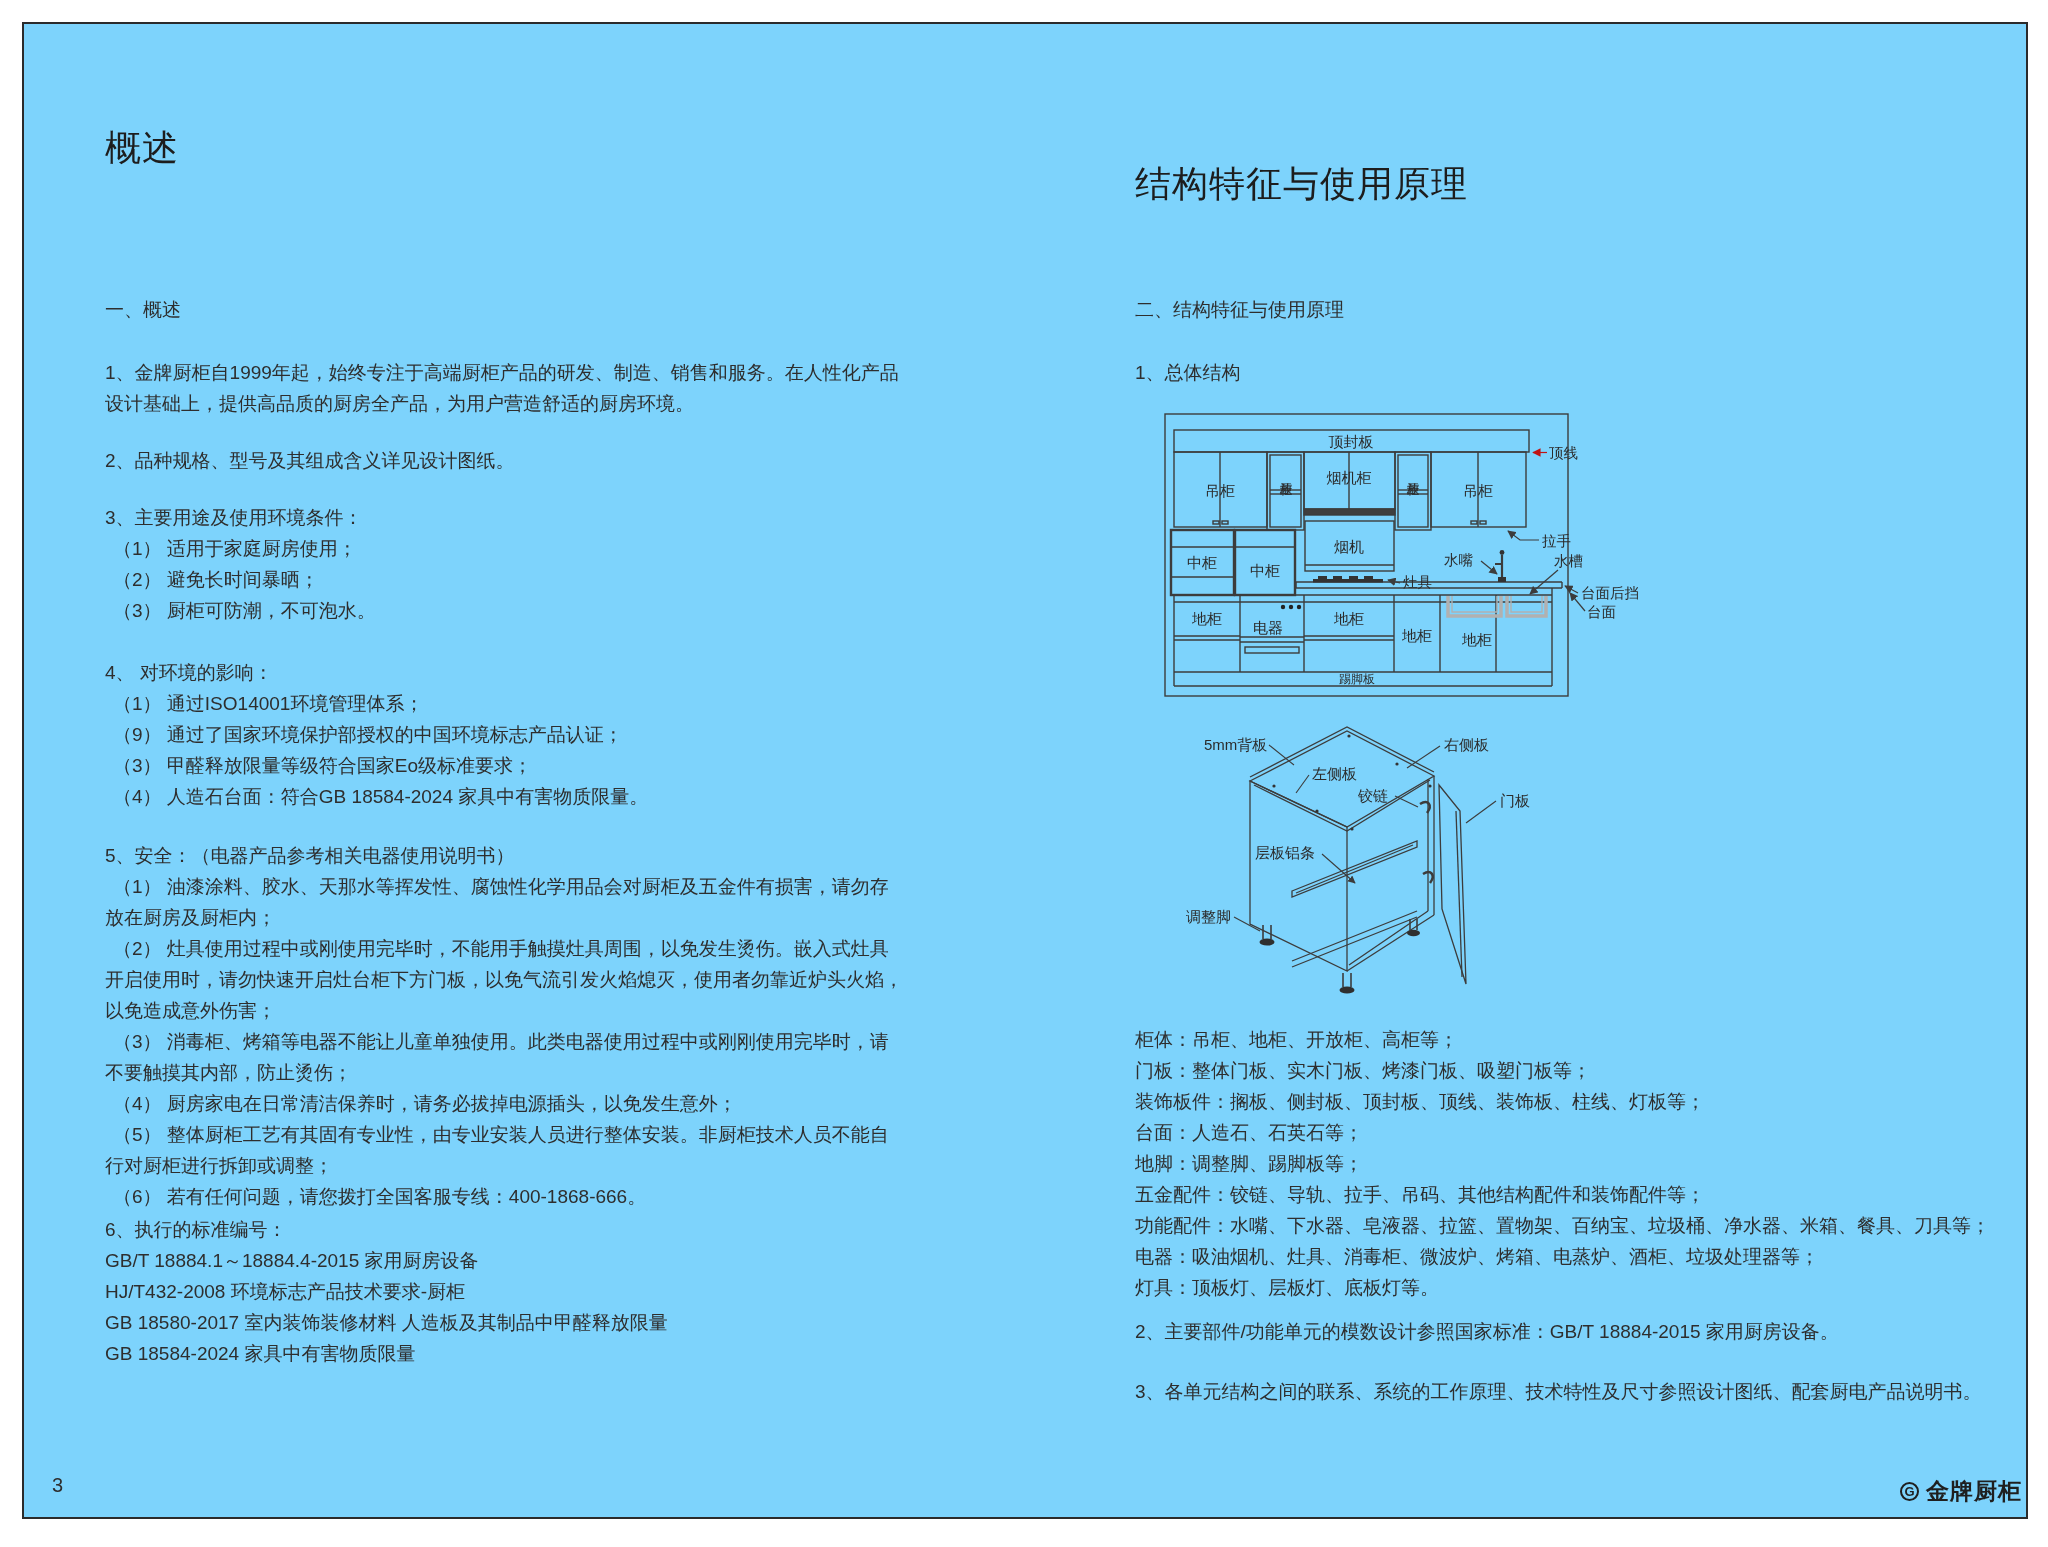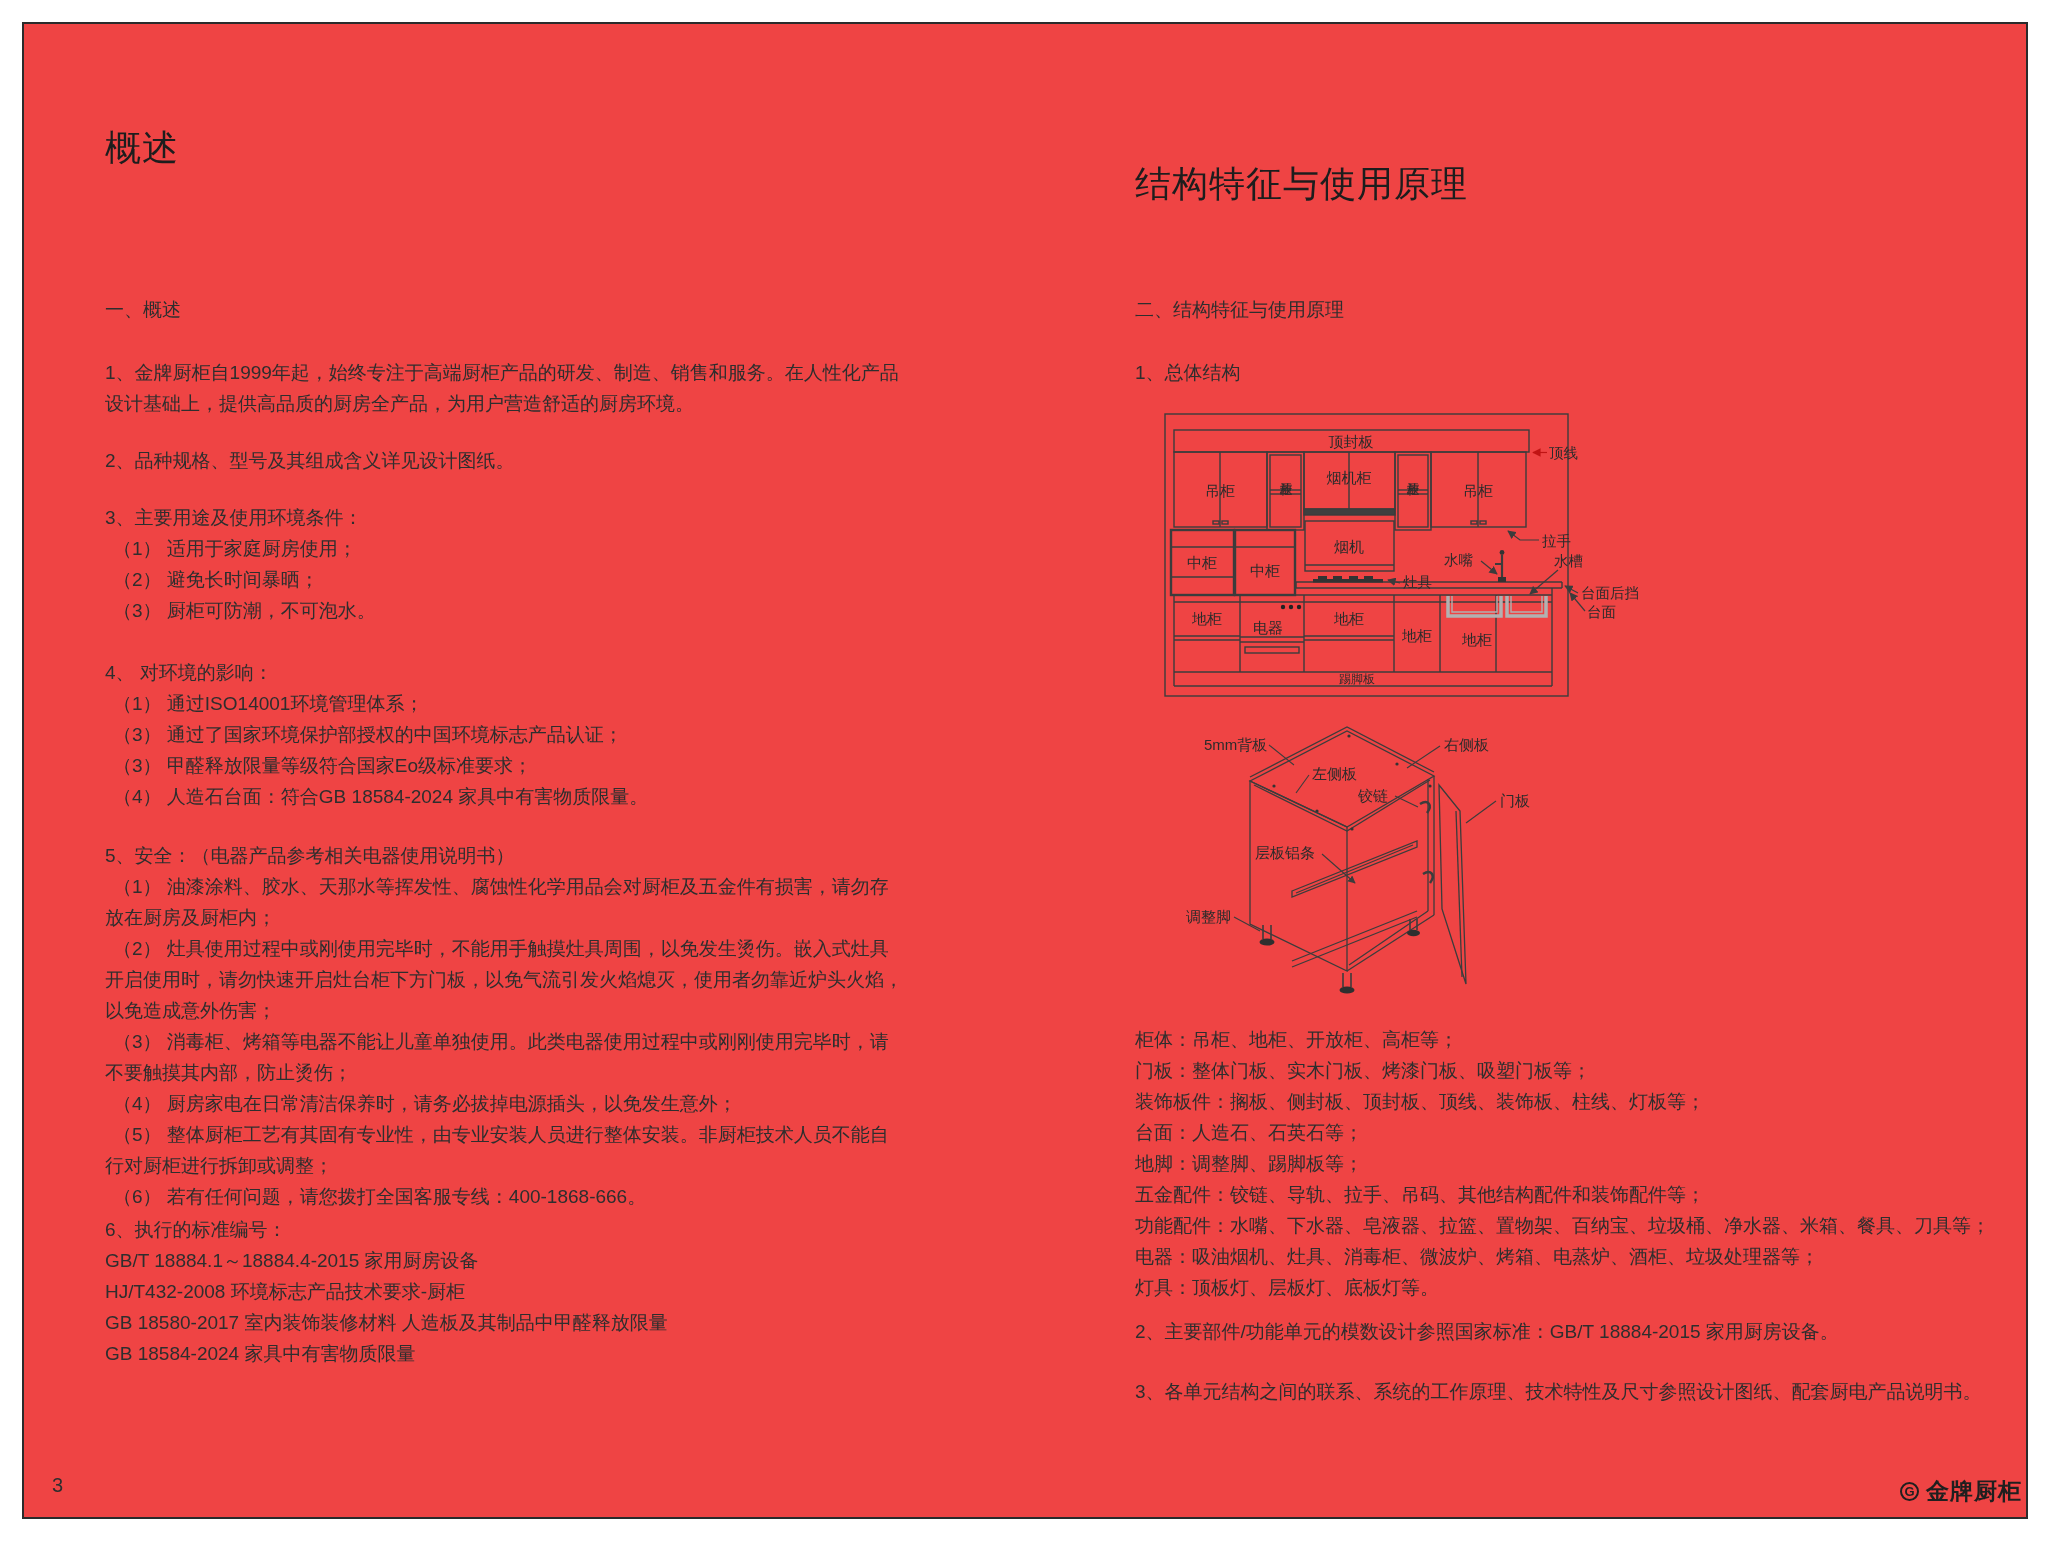--- a/index.html
+++ b/index.html
@@ -1,17 +1,17 @@
 <!DOCTYPE html>
 <html><head>
 <meta charset="utf-8">
 <style>
   html,body{margin:0;padding:0;background:#ffffff;}
   body{width:2048px;height:1547px;position:relative;font-family:"Liberation Sans","DejaVu Sans",sans-serif;color:#2e2e2e;}
-  .sheet{position:absolute;left:22px;top:22px;width:2002px;height:1493px;border:2px solid #2b2b2b;background:#ef4444;}
+  .sheet{position:absolute;left:22px;top:22px;width:2002px;height:1493px;border:2px solid #2b2b2b;background:#7dd3fc;}
   .abs{position:absolute;}
   .pg-title{font-size:36px;font-weight:500;color:#1d1d1d;letter-spacing:1px;}
   .blk{position:absolute;width:800px;}
   .blk-r{position:absolute;width:880px;}
   p.line{margin:0;font-size:19px;line-height:31px;color:#2e2e2e;text-align:left;}
   p.ind{text-indent:8px;}
   svg text{fill:#2b2b2b;font-size:15px;font-family:"Liberation Sans","DejaVu Sans",sans-serif;}
   svg text.cap{font-size:14.5px;}
   svg text.sm{font-size:12px;}
   .vtx{writing-mode:vertical-rl;font-size:12.5px;}
@@ -42,21 +42,21 @@
   <div class="blk" style="left:81px;top:478px;">
     <p class="line">3、主要用途及使用环境条件：</p>
     <p class="line ind">（1） 适用于家庭厨房使用；</p>
     <p class="line ind">（2） 避免长时间暴晒；</p>
     <p class="line ind">（3） 厨柜可防潮，不可泡水。</p>
   </div>
 
   <div class="blk" style="left:81px;top:633px;">
     <p class="line">4、 对环境的影响：</p>
     <p class="line ind">（1） 通过ISO14001环境管理体系；</p>
-    <p class="line ind">（3） 通过了国家环境保护部授权的中国环境标志产品认证；</p>
+    <p class="line ind">（9） 通过了国家环境保护部授权的中国环境标志产品认证；</p>
     <p class="line ind">（3） 甲醛释放限量等级符合国家Eo级标准要求；</p>
     <p class="line ind">（4） 人造石台面：符合GB 18584-2024 家具中有害物质限量。</p>
   </div>
 
   <div class="blk" style="left:81px;top:816px;">
     <p class="line">5、安全：（电器产品参考相关电器使用说明书）</p>
     <p class="line ind">（1） 油漆涂料、胶水、天那水等挥发性、腐蚀性化学用品会对厨柜及五金件有损害，请勿存放在厨房及厨柜内；</p>
     <p class="line ind">（2） 灶具使用过程中或刚使用完毕时，不能用手触摸灶具周围，以免发生烫伤。嵌入式灶具开启使用时，请勿快速开启灶台柜下方门板，以免气流引发火焰熄灭，使用者勿靠近炉头火焰，以免造成意外伤害；</p>
     <p class="line ind">（3） 消毒柜、烤箱等电器不能让儿童单独使用。此类电器使用过程中或刚刚使用完毕时，请不要触摸其内部，防止烫伤；</p>
     <p class="line ind">（4） 厨房家电在日常清洁保养时，请务必拔掉电源插头，以免发生意外；</p>

